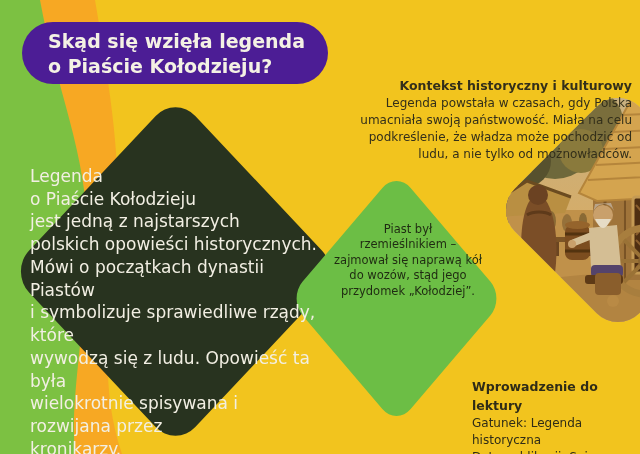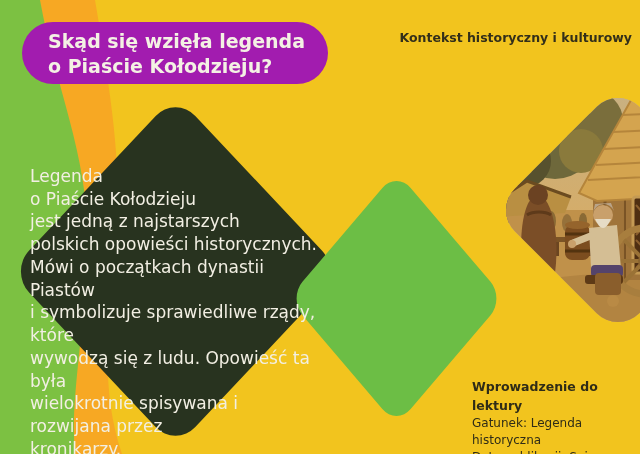--- a/index.html
+++ b/index.html
@@ -8,26 +8,26 @@
   .bg-svg{position:absolute;left:0;top:0;z-index:0;}
   .diamond{position:absolute;z-index:1;}
   .dark-diamond{left:58px;top:154px;width:235px;height:235px;background:#28331F;border-radius:28px;
     transform:scaleY(1.063) rotate(45deg);}
   .fact-diamond{left:320px;top:222px;width:153px;height:153px;background:#6CBE45;border-radius:20px;
     transform:scaleY(1.176) rotate(45deg);z-index:2;}
   .photo-diamond{left:530px;top:122px;width:176px;height:176px;border-radius:30px;overflow:hidden;
     transform:rotate(45deg);z-index:2;background:#C8B183;}
   .photo-inner{position:absolute;left:-37px;top:-37px;width:250px;height:250px;transform:rotate(-45deg);}
   .txt{position:absolute;z-index:5;white-space:pre-line;}
-  .title-box{left:22px;top:22px;width:306px;height:62px;background:#a21caf;border-radius:31px;
+  .title-box{left:22px;top:22px;width:306px;height:62px;background:#4c1d95;border-radius:31px;
     color:#F4F1E4;font-size:19px;font-weight:700;line-height:1.3;padding:7px 0 0 26px;
     box-sizing:border-box;letter-spacing:0;}
   .context-block{right:8px;top:12px;width:300px;text-align:right;color:#332F1A;
     font-size:12px;line-height:1.42;}
-  .context-block .hd{font-size:12.5px;font-weight:700;}
+  .context-block .hd{font-size:12.5px;font-weight:700;margin-top:48px;}
   .legend-block{left:30px;top:142px;width:294px;text-align:left;color:#F2EFE3;
     font-size:17px;line-height:1.34;}
   .legend-block .hd{font-weight:700;margin-top:9px;}
   .fact-block{left:320px;top:206px;width:176px;text-align:center;color:#1F2B12;
     font-size:11.5px;line-height:1.35;}
   .fact-block .hd{font-weight:700;}
   .intro-block{left:472px;top:361px;width:170px;text-align:left;color:#2F2C17;
     font-size:12px;line-height:1.45;}
   .intro-block .hd{font-size:12.5px;font-weight:700;}
   .hd{display:block;}
@@ -122,38 +122,45 @@
         <path d="M50,208 Q62,198 74,208" stroke="#3A2A14" stroke-width="3" fill="none"></path>
         <circle cx="120" cy="216" r="6" fill="#B98A45"></circle>
       </svg>
     </div>
   </div>
 
   <div class="txt title-box">Skąd się wzięła legenda
 o Piaście Kołodzieju?</div>
 
   <div class="txt context-block">
-    <span class="hd">Kontekst historyczny i kulturowy</span>
+    <span class="hd">Kontekst historyczny i kulturowy</span><span>Legenda powstała w czasach, gdy Polska
+umacniała swoją państwowość. Miała na celu
+podkreślenie, że władza może pochodzić od
+ludu, a nie tylko od możnowładców.</span>
   </div>
 
   <div class="txt legend-block">
     <span>Legenda
 o Piaście Kołodzieju
 jest jedną z najstarszych
 polskich opowieści historycznych.
 Mówi o początkach dynastii Piastów
 i symbolizuje sprawiedliwe rządy, które
 wywodzą się z ludu. Opowieść ta była
 wielokrotnie spisywana i rozwijana przez
 kronikarzy.</span>
     <span class="hd">Informacje o autorze</span>
   </div>
 
   <div class="txt fact-block">
-    
+    <span>Piast był
+rzemieślnikiem –
+zajmował się naprawą kół
+do wozów, stąd jego
+przydomek „Kołodziej”.</span>
     
   </div>
 
   <div class="txt intro-block">
     <span class="hd">Wprowadzenie do lektury</span><span>Gatunek: Legenda
 historyczna
 Data publikacji: Spisana
 w XII wieku przez Galla
 Anonima.</span>
   </div>

